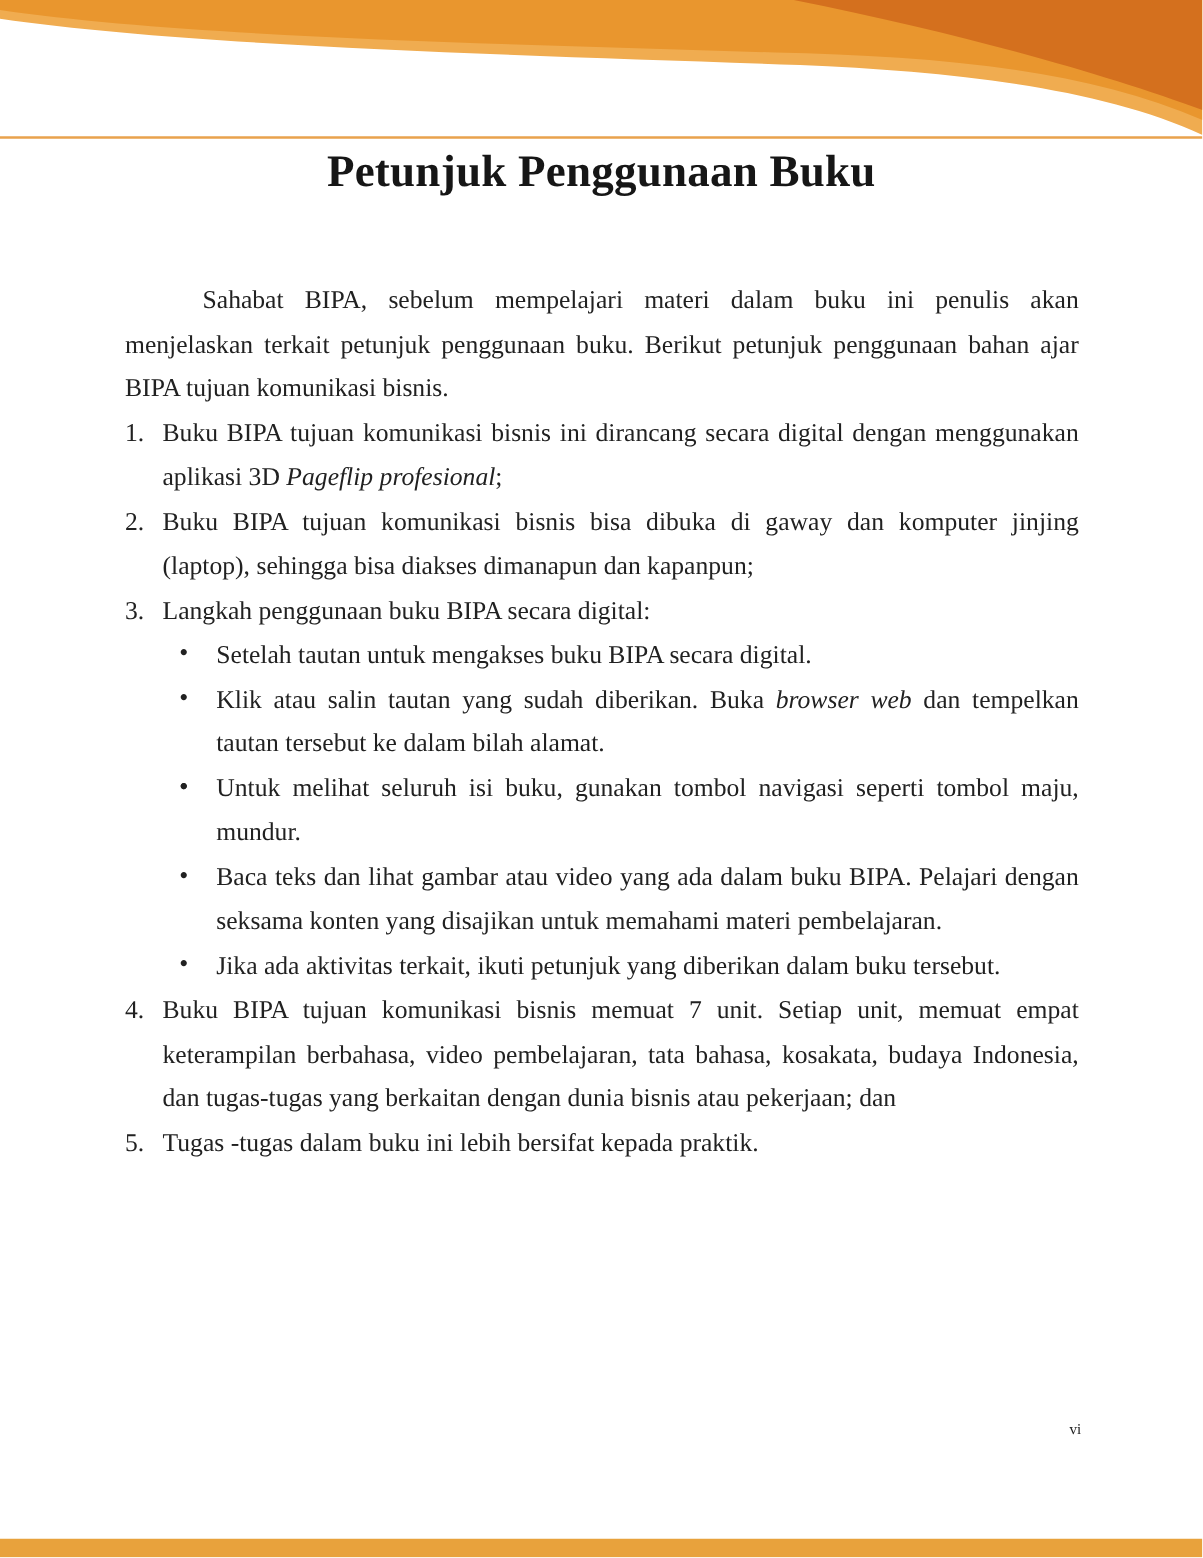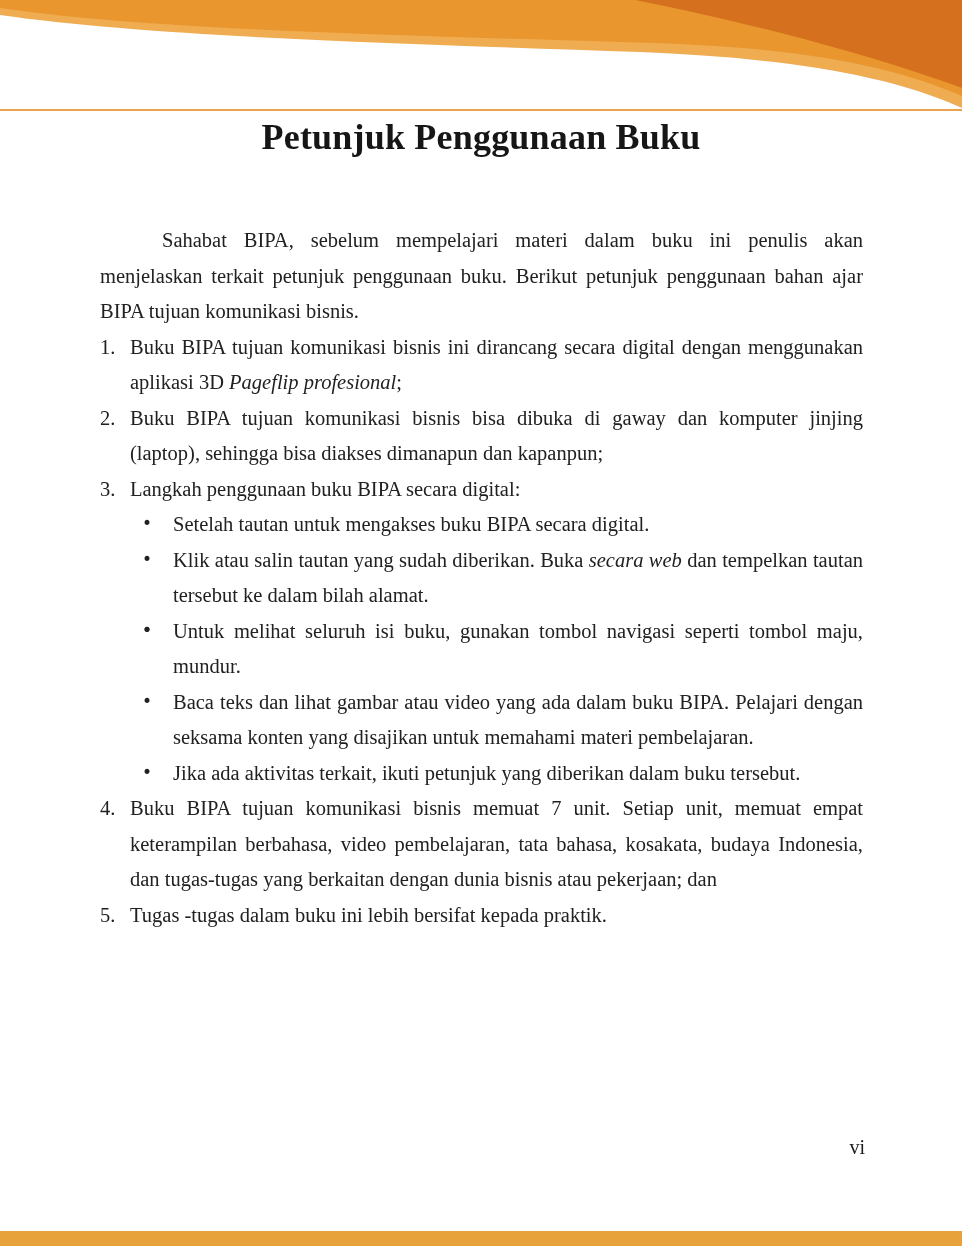--- a/index.html
+++ b/index.html
@@ -69,21 +69,21 @@
     left: 42px; top: -1px;
     font-family: "DejaVu Sans", sans-serif;
     font-size: 17px;
   }
   .it { font-style: italic; }
   
   .page-number {
     position: absolute;
     top: 1136px;
     right: 97px;
-    font-size: 20px;
+    font-size: 12px;
     color: #1c1c1c;
     margin-left: 44px;
   }
   .footer-bar {
     position: absolute;
     bottom: 0; left: 0;
     width: 962px; height: 15px;
   }
 </style>
 </head>
@@ -119,21 +119,21 @@
       <span>Langkah penggunaan buku BIPA secara digital:</span>
     </div>
 
     <div class="bullet-item">
       <span class="bullet-marker">•</span>
       <span>Setelah tautan untuk mengakses buku BIPA secara digital.</span>
     </div>
 
     <div class="bullet-item">
       <span class="bullet-marker">•</span>
-      <span>Klik atau salin tautan yang sudah diberikan. Buka </span><span class="it">secara web</span><span> dan tempelkan tautan tersebut ke dalam bilah alamat.</span>
+      <span>Klik atau salin tautan yang sudah diberikan. Buka </span><span class="it">browser web</span><span> dan tempelkan tautan tersebut ke dalam bilah alamat.</span>
     </div>
 
     <div class="bullet-item">
       <span class="bullet-marker">•</span>
     </div>
 
     <div class="bullet-item">
       <span class="bullet-marker">•</span>
       <span>Untuk melihat seluruh isi buku, gunakan tombol navigasi seperti tombol maju, mundur.</span>
     </div>

